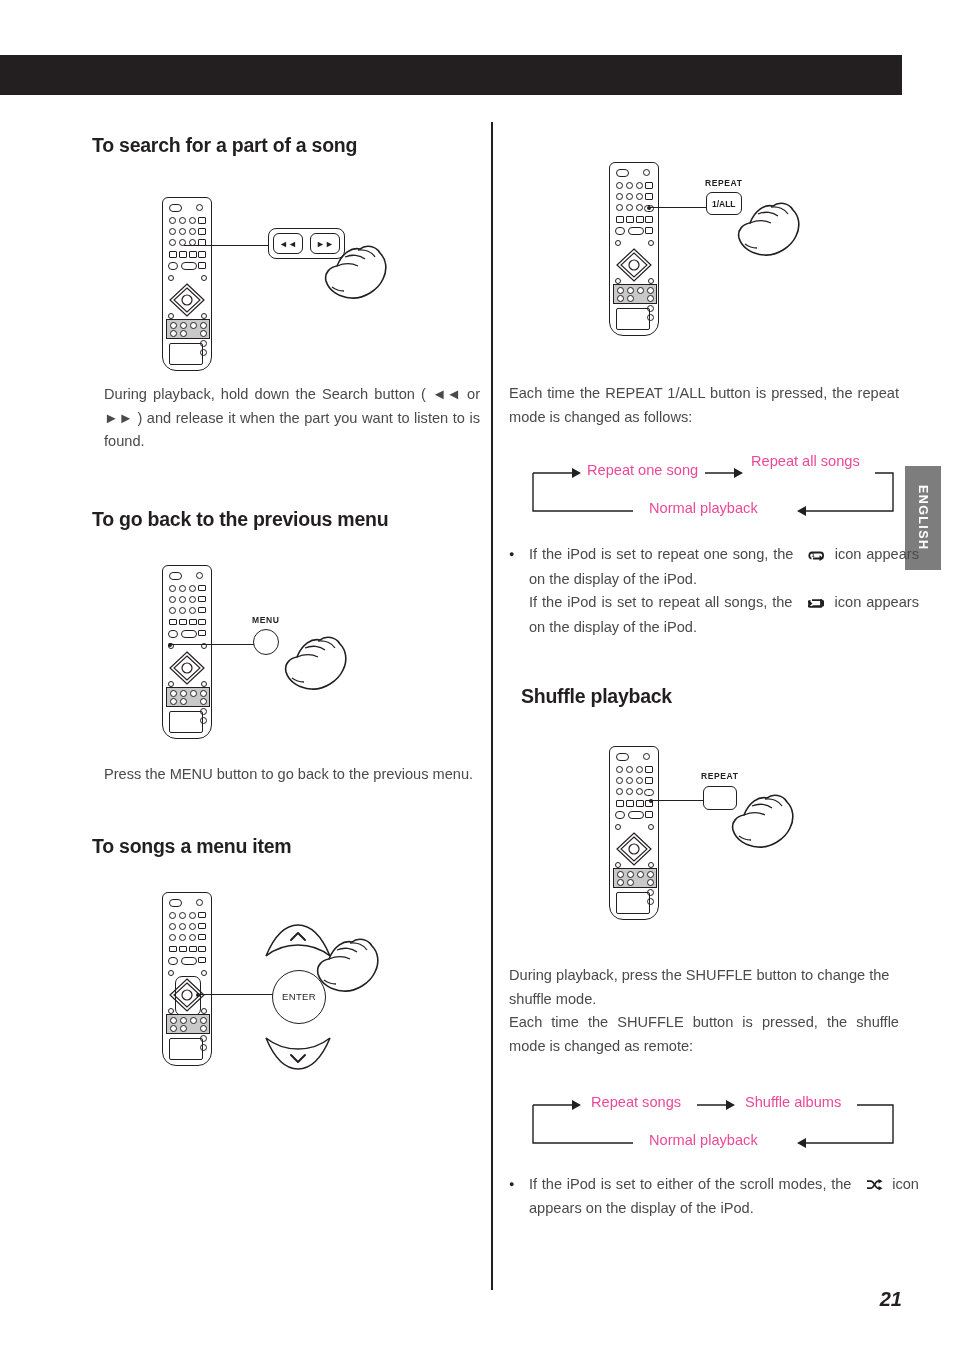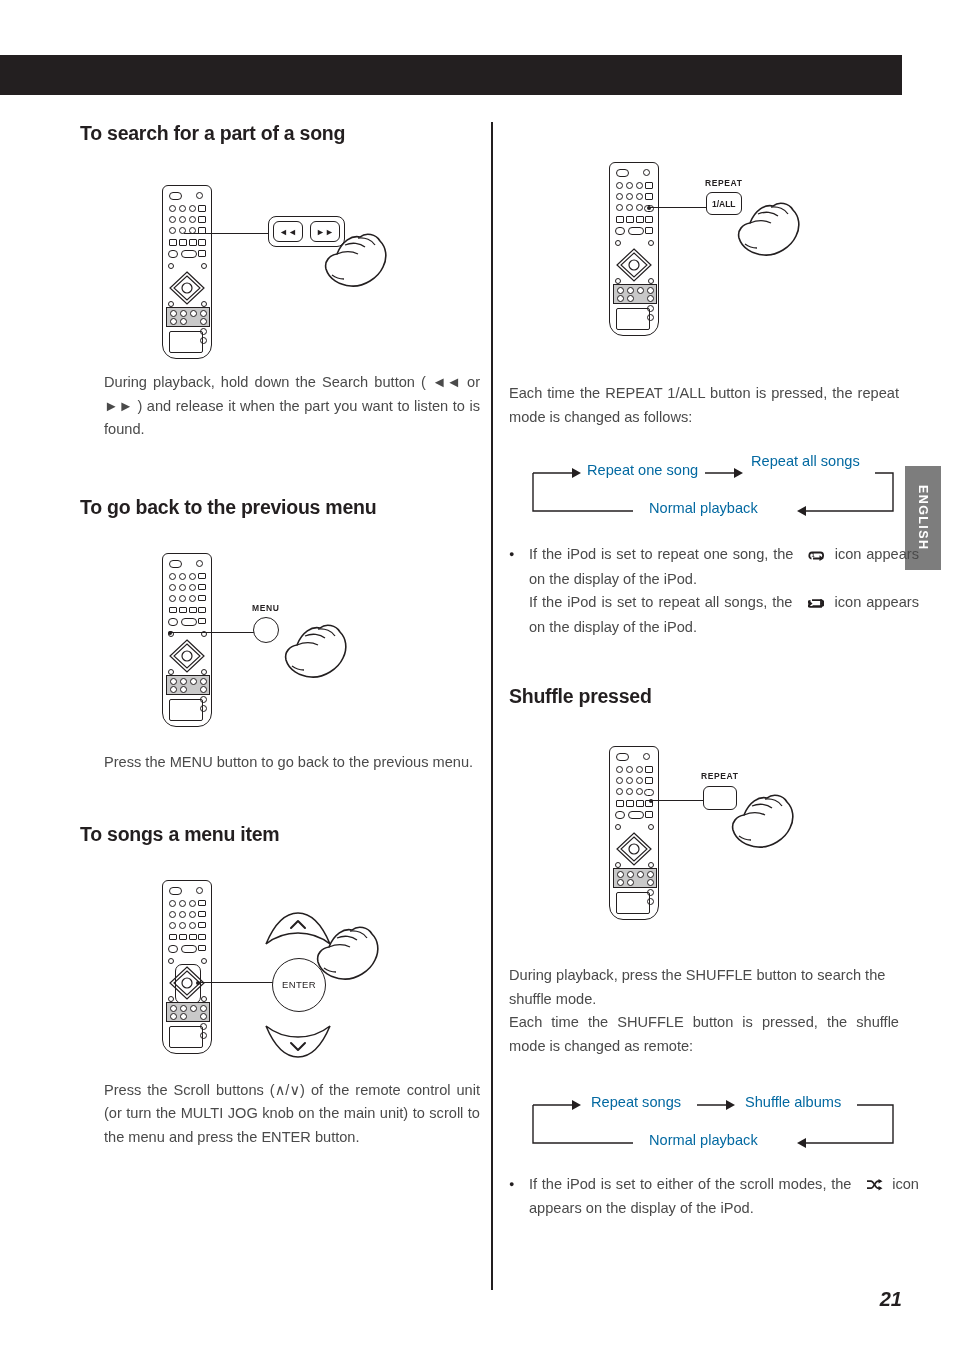--- a/index.html
+++ b/index.html
@@ -17,21 +17,21 @@
     writing-mode:vertical-rl;text-orientation:mixed;color:#fff;font-weight:bold;
     font-size:12.5px;letter-spacing:1.4px;
   }
   .page-num{position:absolute;right:52px;top:1288px;font-size:20px;font-weight:bold;font-style:italic;}
 
   .col{position:absolute;top:122px;}
   .col-left{left:80px;width:400px;}
   .col-right{left:509px;width:395px;}
 
   h2.sec{
-    font-size:19.5px;font-weight:bold;margin:0;letter-spacing:-.25px;
+    font-size:19.5px;font-weight:bold;margin:12px;letter-spacing:-.25px;
     color:#231f20;
   }
   .body-txt{
     font-size:14.6px;line-height:1.62;color:#4a4a4a;text-align:justify;
     margin:0;
   }
   .body-txt.nj{text-align:left;}
   .indent{margin-left:24px;}
   .bullet{position:relative;padding-left:20px;font-size:14.6px;line-height:1.62;color:#4a4a4a;text-align:justify;}
   .bullet:before{content:"\25CF";position:absolute;left:0;top:0;font-size:9px;color:#231f20;line-height:2.5;}
@@ -54,21 +54,21 @@
   .leader{position:absolute;background:#231f20;height:1.3px;}
   .leaderdot{position:absolute;width:4px;height:4px;border-radius:50%;background:#231f20;}
 
   .callout{position:absolute;}
   .callout .lbl{font-size:8.5px;font-weight:bold;letter-spacing:.6px;color:#231f20;text-align:center;}
 
   .btn-round{border:1.6px solid #231f20;border-radius:6px;background:#fff;display:flex;align-items:center;justify-content:center;font-size:8.5px;font-weight:bold;}
   .btn-outer{border:1.4px solid #231f20;border-radius:8px;padding:4px;display:inline-flex;gap:7px;background:#fff;}
   .btn-sq{width:28px;height:19px;border:1.6px solid #231f20;border-radius:6px;display:flex;align-items:center;justify-content:center;font-size:9px;background:#fff;}
 
-  .flow{position:relative;font-size:14.6px;color:#0369a1;}
+  .flow{position:relative;font-size:14.6px;color:#ec4899;}
   .flow svg{display:block;}
   .flow .lab{position:absolute;white-space:nowrap;}
 
   .hand{position:absolute;}
 </style>
 </head>
 <body>
 
 <div class="banner"></div>
 <div class="divider"></div>
@@ -291,21 +291,20 @@
 
     <svg class="hand" style="left:232px;top:48px;" width="72" height="62" viewBox="0 0 72 62">
       <path d="M6 40 C4 32 10 26 17 25 C22 12 32 6 40 8 C46 3 56 5 60 12 C66 18 68 28 63 38 C58 49 44 58 31 57 C19 56 9 50 6 40 Z" fill="#fff" stroke="#231f20" stroke-width="1.6"></path>
       <path d="M17 25 C24 22 32 22 38 25" fill="none" stroke="#231f20" stroke-width="1.3"></path>
       <path d="M25 16 C32 13 40 14 45 18" fill="none" stroke="#231f20" stroke-width="1.3"></path>
       <path d="M38 9 C45 8 52 11 55 16" fill="none" stroke="#231f20" stroke-width="1.3"></path>
       <path d="M12 46 C16 49 20 50 24 50" fill="none" stroke="#231f20" stroke-width="1.3"></path>
     </svg>
   </div>
 
-  <p class="body-txt indent" style="width:376px;">Press the Scroll buttons (∧/∨) of the remote control unit (or turn the MULTI JOG knob on the main unit) to scroll to the menu and press the ENTER button.</p>
 </div>
 
 <div class="col col-right">
 
 
   <div style="position:relative;height:228px;margin-top:32px;">
     <div class="remote" style="position:absolute;left:100px;top:8px;">
       <div class="shell"></div>
       <div class="oval" style="left:7px;top:7px;"></div>
       <div class="dot" style="left:34px;top:7px;"></div>
@@ -400,21 +399,21 @@
     <span class="ic">&nbsp;
       <svg width="17" height="13" viewBox="0 0 17 13" style="vertical-align:-2px;">
         <path d="M4 3.2 L12.5 3.2 C16 3.2 16 9.2 12.5 9.2 L4.5 9.2" fill="none" stroke="#231f20" stroke-width="1.8"></path>
         <path d="M13 2.2 L13 9.8 C9.5 9.8 2 9.8 2 9.8 C-1 9.8 -1 3.8 2.5 3.8" fill="none" stroke="#231f20" stroke-width="1.8"></path>
         <path d="M4.5 6.6 L1 3.4 L1 9.8 Z" fill="#231f20"></path>
         <path d="M12.5 6.2 L16 3.2 L16 9.4 Z" fill="#231f20"></path>
       </svg>&nbsp;</span>
     <span>icon appears on the display of the iPod.</span>
   </div>
 
-  <h2 class="sec" style="margin-top:46px;">Shuffle pressed</h2>
+  <h2 class="sec" style="margin-top:46px;">Shuffle playback</h2>
 
   <div style="position:relative;height:226px;margin-top:30px;">
     <div class="remote" style="position:absolute;left:100px;top:8px;">
       <div class="shell"></div>
       <div class="oval" style="left:7px;top:7px;"></div>
       <div class="dot" style="left:34px;top:7px;"></div>
       <div class="dot" style="left:7px;top:20px;"></div>
         <div class="dot" style="left:17px;top:20px;"></div>
         <div class="dot" style="left:27px;top:20px;"></div>
         <div class="rect" style="left:36px;top:20px;"></div>
@@ -467,21 +466,21 @@
 
     <svg class="hand" style="left:218px;top:52px;" width="72" height="62" viewBox="0 0 72 62">
       <path d="M6 40 C4 32 10 26 17 25 C22 12 32 6 40 8 C46 3 56 5 60 12 C66 18 68 28 63 38 C58 49 44 58 31 57 C19 56 9 50 6 40 Z" fill="#fff" stroke="#231f20" stroke-width="1.6"></path>
       <path d="M17 25 C24 22 32 22 38 25" fill="none" stroke="#231f20" stroke-width="1.3"></path>
       <path d="M25 16 C32 13 40 14 45 18" fill="none" stroke="#231f20" stroke-width="1.3"></path>
       <path d="M38 9 C45 8 52 11 55 16" fill="none" stroke="#231f20" stroke-width="1.3"></path>
       <path d="M12 46 C16 49 20 50 24 50" fill="none" stroke="#231f20" stroke-width="1.3"></path>
     </svg>
   </div>
 
-  <p class="body-txt nj" style="width:390px;">During playback, press the SHUFFLE button to search the shuffle mode.</p>
+  <p class="body-txt nj" style="width:390px;">During playback, press the SHUFFLE button to change the shuffle mode.</p>
   <p class="body-txt" style="width:390px;">Each time the SHUFFLE button is pressed, the shuffle mode is changed as remote:</p>
 
   <div class="flow" style="margin-top:24px;margin-left:18px;width:372px;height:72px;">
     <svg width="372" height="72" viewBox="0 0 372 72">
       <path d="M6 22 L52 22" stroke="#231f20" stroke-width="1.4" fill="none"></path>
       <path d="M45 17 L54 22 L45 27 Z" fill="#231f20"></path>
       <path d="M170 22 L206 22" stroke="#231f20" stroke-width="1.4" fill="none"></path>
       <path d="M199 17 L208 22 L199 27 Z" fill="#231f20"></path>
       <path d="M330 22 L366 22 L366 60 L272 60" stroke="#231f20" stroke-width="1.4" fill="none"></path>
       <path d="M279 55 L270 60 L279 65 Z" fill="#231f20"></path>

